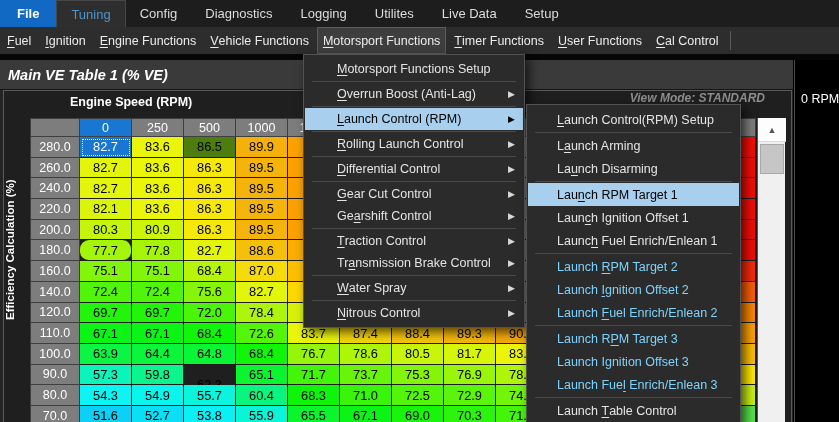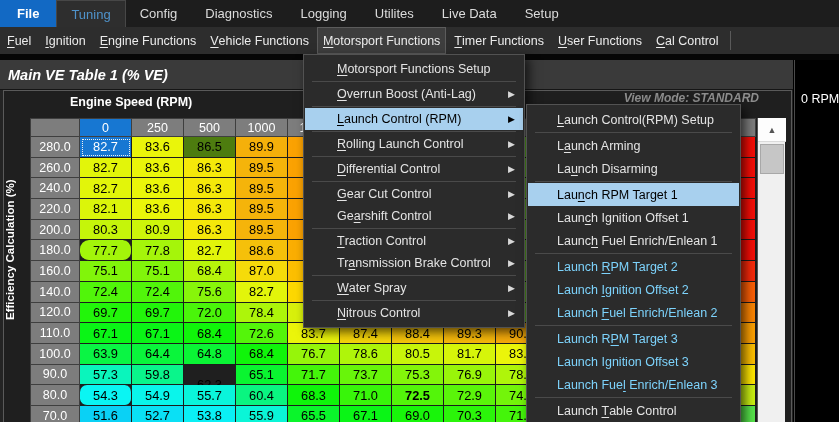--- a/index.html
+++ b/index.html
@@ -30,21 +30,21 @@
   
   .window { position:absolute; top:60px; left:0; width:793px; height:362px;
     background:#242424; z-index:1; }
   .titlebar { position:absolute; top:0; left:0; right:0; height:30px; background:#3a3a3a;
     border-bottom:1px solid #151515; display:flex; align-items:center; padding-left:8px;
     color:#fff; font-size:14.5px; font-weight:bold; font-style:italic; }
   .panel { position:absolute; top:30px; left:3px; width:789px; height:332px;
     background:#1f1f1f; border:1px solid #5a5a5a; border-bottom:none; }
   .xaxis { position:absolute; top:35px; left:70px; color:#fff; font-weight:bold;
     font-size:12.5px; z-index:2; }
-  .viewmode { position:absolute; top:31px; right:34px; color:#8e8e8e; font-weight:bold;
+  .viewmode { position:absolute; top:31px; right:28px; color:#8e8e8e; font-weight:bold;
     font-style:italic; font-size:12px; z-index:2; }
   .ylabel { position:absolute; left:4px; top:72px; width:24px; height:236px;
     writing-mode:vertical-rl; transform:rotate(180deg); text-align:center;
     color:#fff; font-weight:bold; font-size:11.5px; z-index:2; }
   .grid { position:absolute; left:30px; top:58px; width:726px; font-size:12.8px; z-index:2; }
   .hrow { display:flex; height:19px; }
   .corner { width:50px; height:19px; background:#7d7d7d; border:1px solid #3f3f3f; }
   .chdr { width:52px; height:19px; background:#7d7d7d; color:#fff;
     display:flex; align-items:center; justify-content:center;
     border:1px solid #3f3f3f; border-left:none; font-size:12.5px; }
@@ -322,27 +322,27 @@
         <div class="cell" style="background: rgb(131, 245, 10);">75.3</div>
         <div class="cell" style="background: rgb(153, 245, 10);">76.9</div>
         <div class="cell" style="background: rgb(175, 245, 10);">78.6</div>
         <div class="cell" style="background: rgb(124, 229, 47);"></div>
         <div class="cell" style="background: rgb(124, 229, 47);"></div>
         <div class="cell" style="background: rgb(124, 229, 47);"></div>
         <div class="cell" style="background: rgb(255, 230, 0);"></div>
       </div>
       <div class="trow">
         <div class="rhdr">80.0</div>
-        <div class="cell" style="background: rgb(10, 245, 243); border-radius: 7px;">54.3</div>
+        <div class="cell" style="background: rgb(10, 245, 243);">54.3</div>
         <div class="cell" style="background: rgb(10, 245, 235);">54.9</div>
         <div class="cell" style="background: rgb(10, 245, 219);">55.7</div>
         <div class="cell" style="background: rgb(10, 245, 128);">60.4</div>
         <div class="cell" style="background: rgb(15, 245, 10);">68.3</div>
         <div class="cell" style="background: rgb(56, 245, 10);">71.0</div>
-        <div class="cell" style="background: rgb(83, 245, 10); font-weight: bold;">72.5</div>
+        <div class="cell" style="background: rgb(83, 245, 10);">72.5</div>
         <div class="cell" style="background: rgb(90, 245, 10);">72.9</div>
         <div class="cell" style="background: rgb(115, 245, 10);">74.3</div>
         <div class="cell" style="background: rgb(124, 229, 47);"></div>
         <div class="cell" style="background: rgb(124, 229, 47);"></div>
         <div class="cell" style="background: rgb(124, 229, 47);"></div>
         <div class="cell" style="background: rgb(201, 239, 18);"></div>
       </div>
       <div class="trow">
         <div class="rhdr">70.0</div>
         <div class="cell" style="background: rgb(10, 209, 245);">51.6</div>

